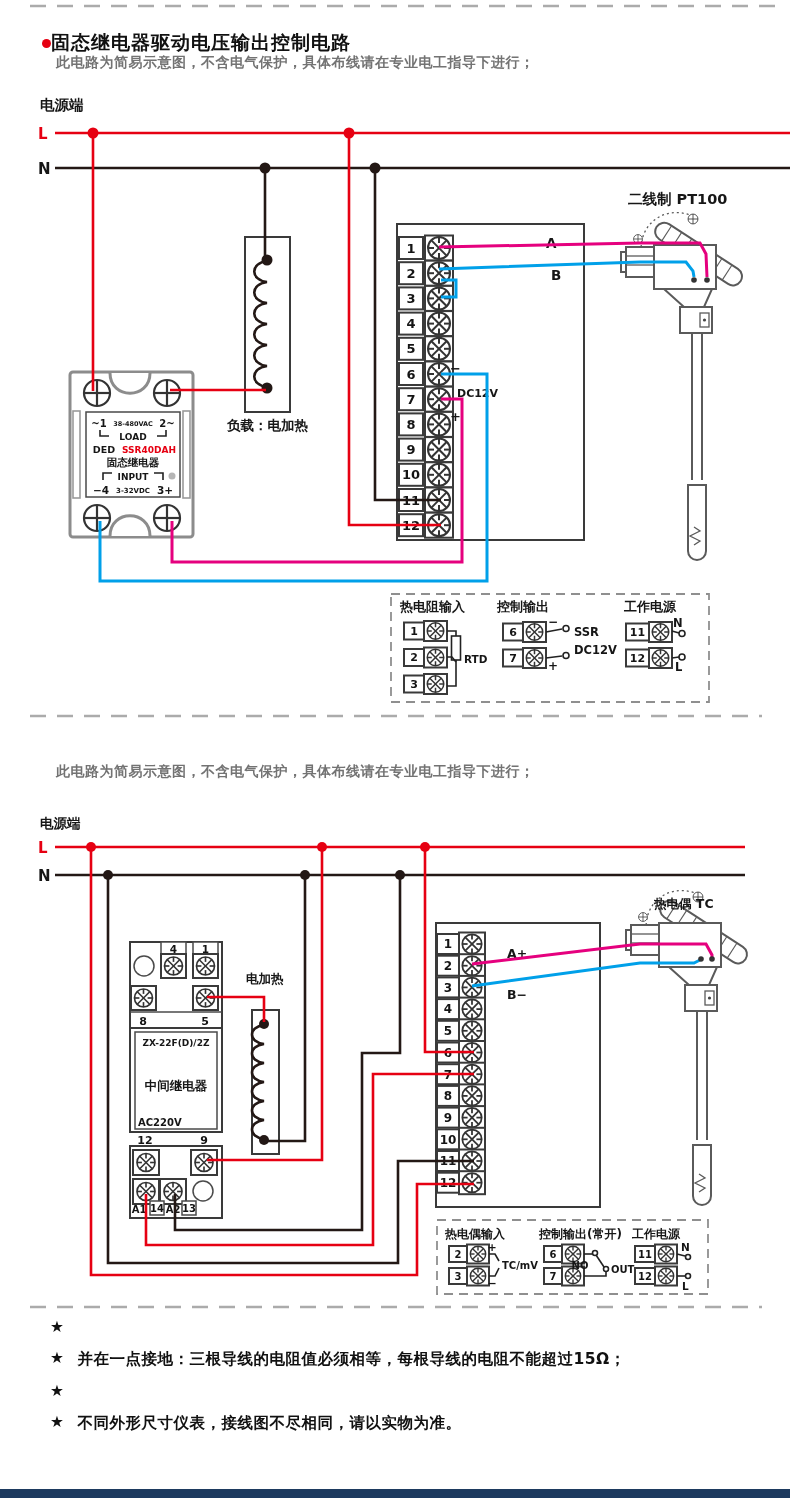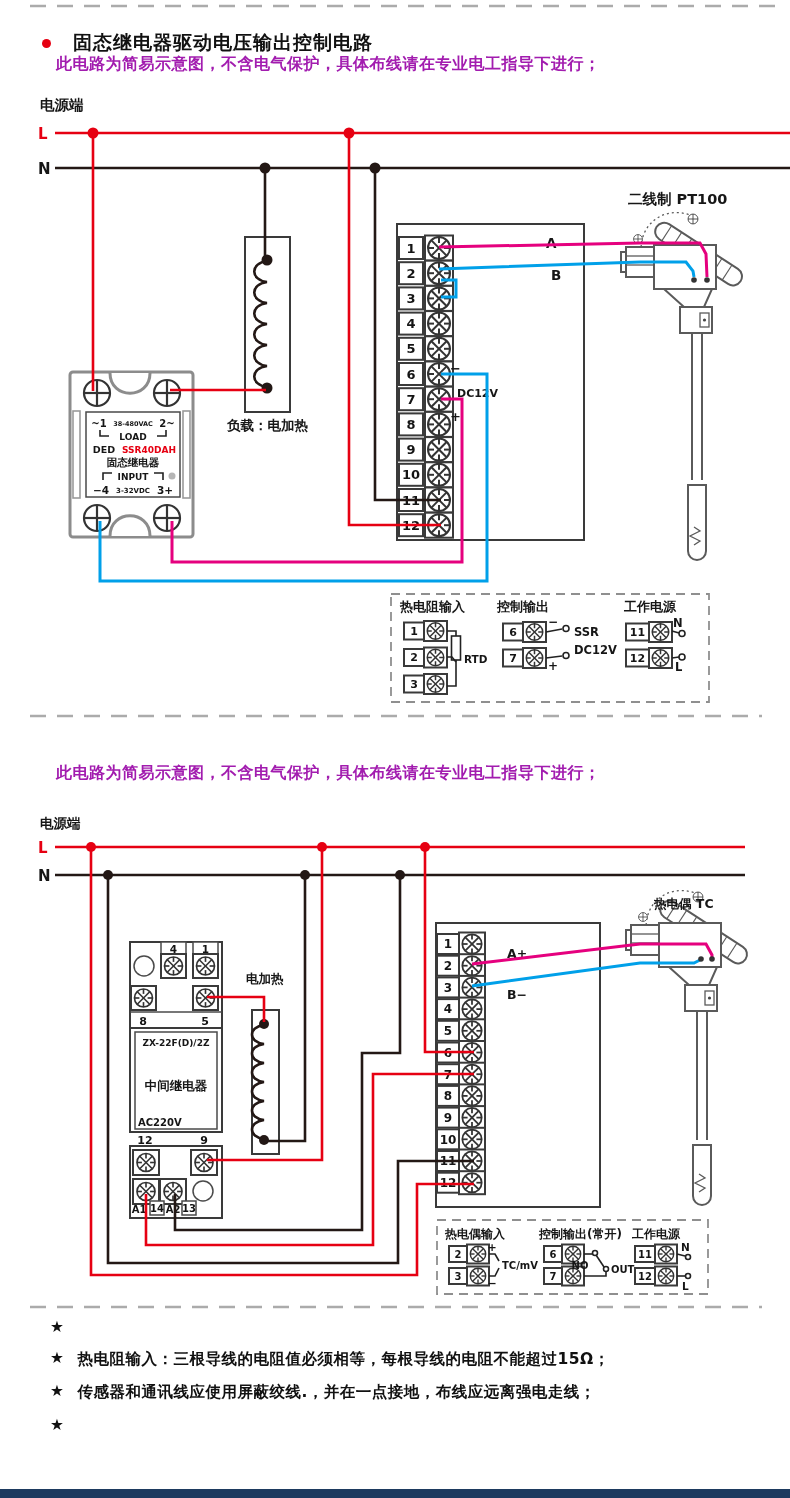--- a/index.html
+++ b/index.html
@@ -17,24 +17,24 @@
   .tcell{fill:#fff;stroke:#3a3a3a;stroke-width:2;}
   .tnum{fill:#141414;font-weight:700;}
   .thin{stroke:#222;stroke-width:1.6;fill:none;}
   .wire-red{stroke:#e60012;stroke-width:2.6;fill:none;}
   .wire-blk{stroke:#231815;stroke-width:2.6;fill:none;}
   .wire-pink{stroke:#e5007e;stroke-width:3;fill:none;}
   .wire-blue{stroke:#00a0e9;stroke-width:3;fill:none;}
   .dash{stroke:#ababab;stroke-width:2.4;stroke-dasharray:16 11;fill:none;}
   .dashbox{fill:none;stroke:#8f8f8f;stroke-width:1.8;stroke-dasharray:9 6;}
   .red-text{fill:#e60012;}
-  .sec-header{position:absolute;left:42px;display:flex;align-items:center;gap:22px;}
+  .sec-header{position:absolute;left:42px;display:flex;align-items:center;gap:0;}
   .bullet{width:9px;height:9px;border-radius:50%;background:#e60012;flex:0 0 auto;}
   .sec-header h2{margin:0;font-size:19px;font-weight:700;color:#111;letter-spacing:1px;}
-  .sec-sub{position:absolute;font-size:16px;font-weight:700;color:#a21caf;letter-spacing:0.5px;}
+  .sec-sub{position:absolute;font-size:14px;font-weight:700;color:#737373;letter-spacing:0.5px;}
   .footnotes{position:absolute;left:50px;top:1318px;width:710px;}
   .footnote-row{display:flex;gap:13px;font-size:15.5px;font-weight:700;color:#111;
                 margin-bottom:12.5px;letter-spacing:0.5px;}
   .footnote-row .star{flex:0 0 auto;}
   .footer-bar{position:absolute;left:0;bottom:0;width:790px;height:9px;background:#1d3a5f;}
 </style>
 </head>
 <body>
 
 <div class="page">
@@ -590,25 +590,25 @@
   <div class="sec-sub" style="top:54px;left:56px;">此电路为简易示意图，不含电气保护，具体布线请在专业电工指导下进行；</div>
 
   <div class="sec-sub" style="top:763px;left:56px;">此电路为简易示意图，不含电气保护，具体布线请在专业电工指导下进行；</div>
 
   <div class="footnotes">
     <div class="footnote-row">
       <span class="star">★</span>
     </div>
     <div class="footnote-row">
       <span class="star">★</span>
-      <span>热电阻输入：三根导线的电阻值必须相等，每根导线的电阻不能超过15Ω；</span>
-    </div>
-    <div class="footnote-row">
-      <span class="star">★</span>
-      <span>传感器和通讯线应使用屏蔽绞线.，并在一点接地，布线应远离强电走线；</span>
+      <span>并在一点接地：三根导线的电阻值必须相等，每根导线的电阻不能超过15Ω；</span>
     </div>
     <div class="footnote-row">
       <span class="star">★</span>
     </div>
+    <div class="footnote-row">
+      <span class="star">★</span>
+      <span>不同外形尺寸仪表，接线图不尽相同，请以实物为准。</span>
+    </div>
   </div>
 
   <div class="footer-bar"></div>
 </div>
 
 </body></html>

